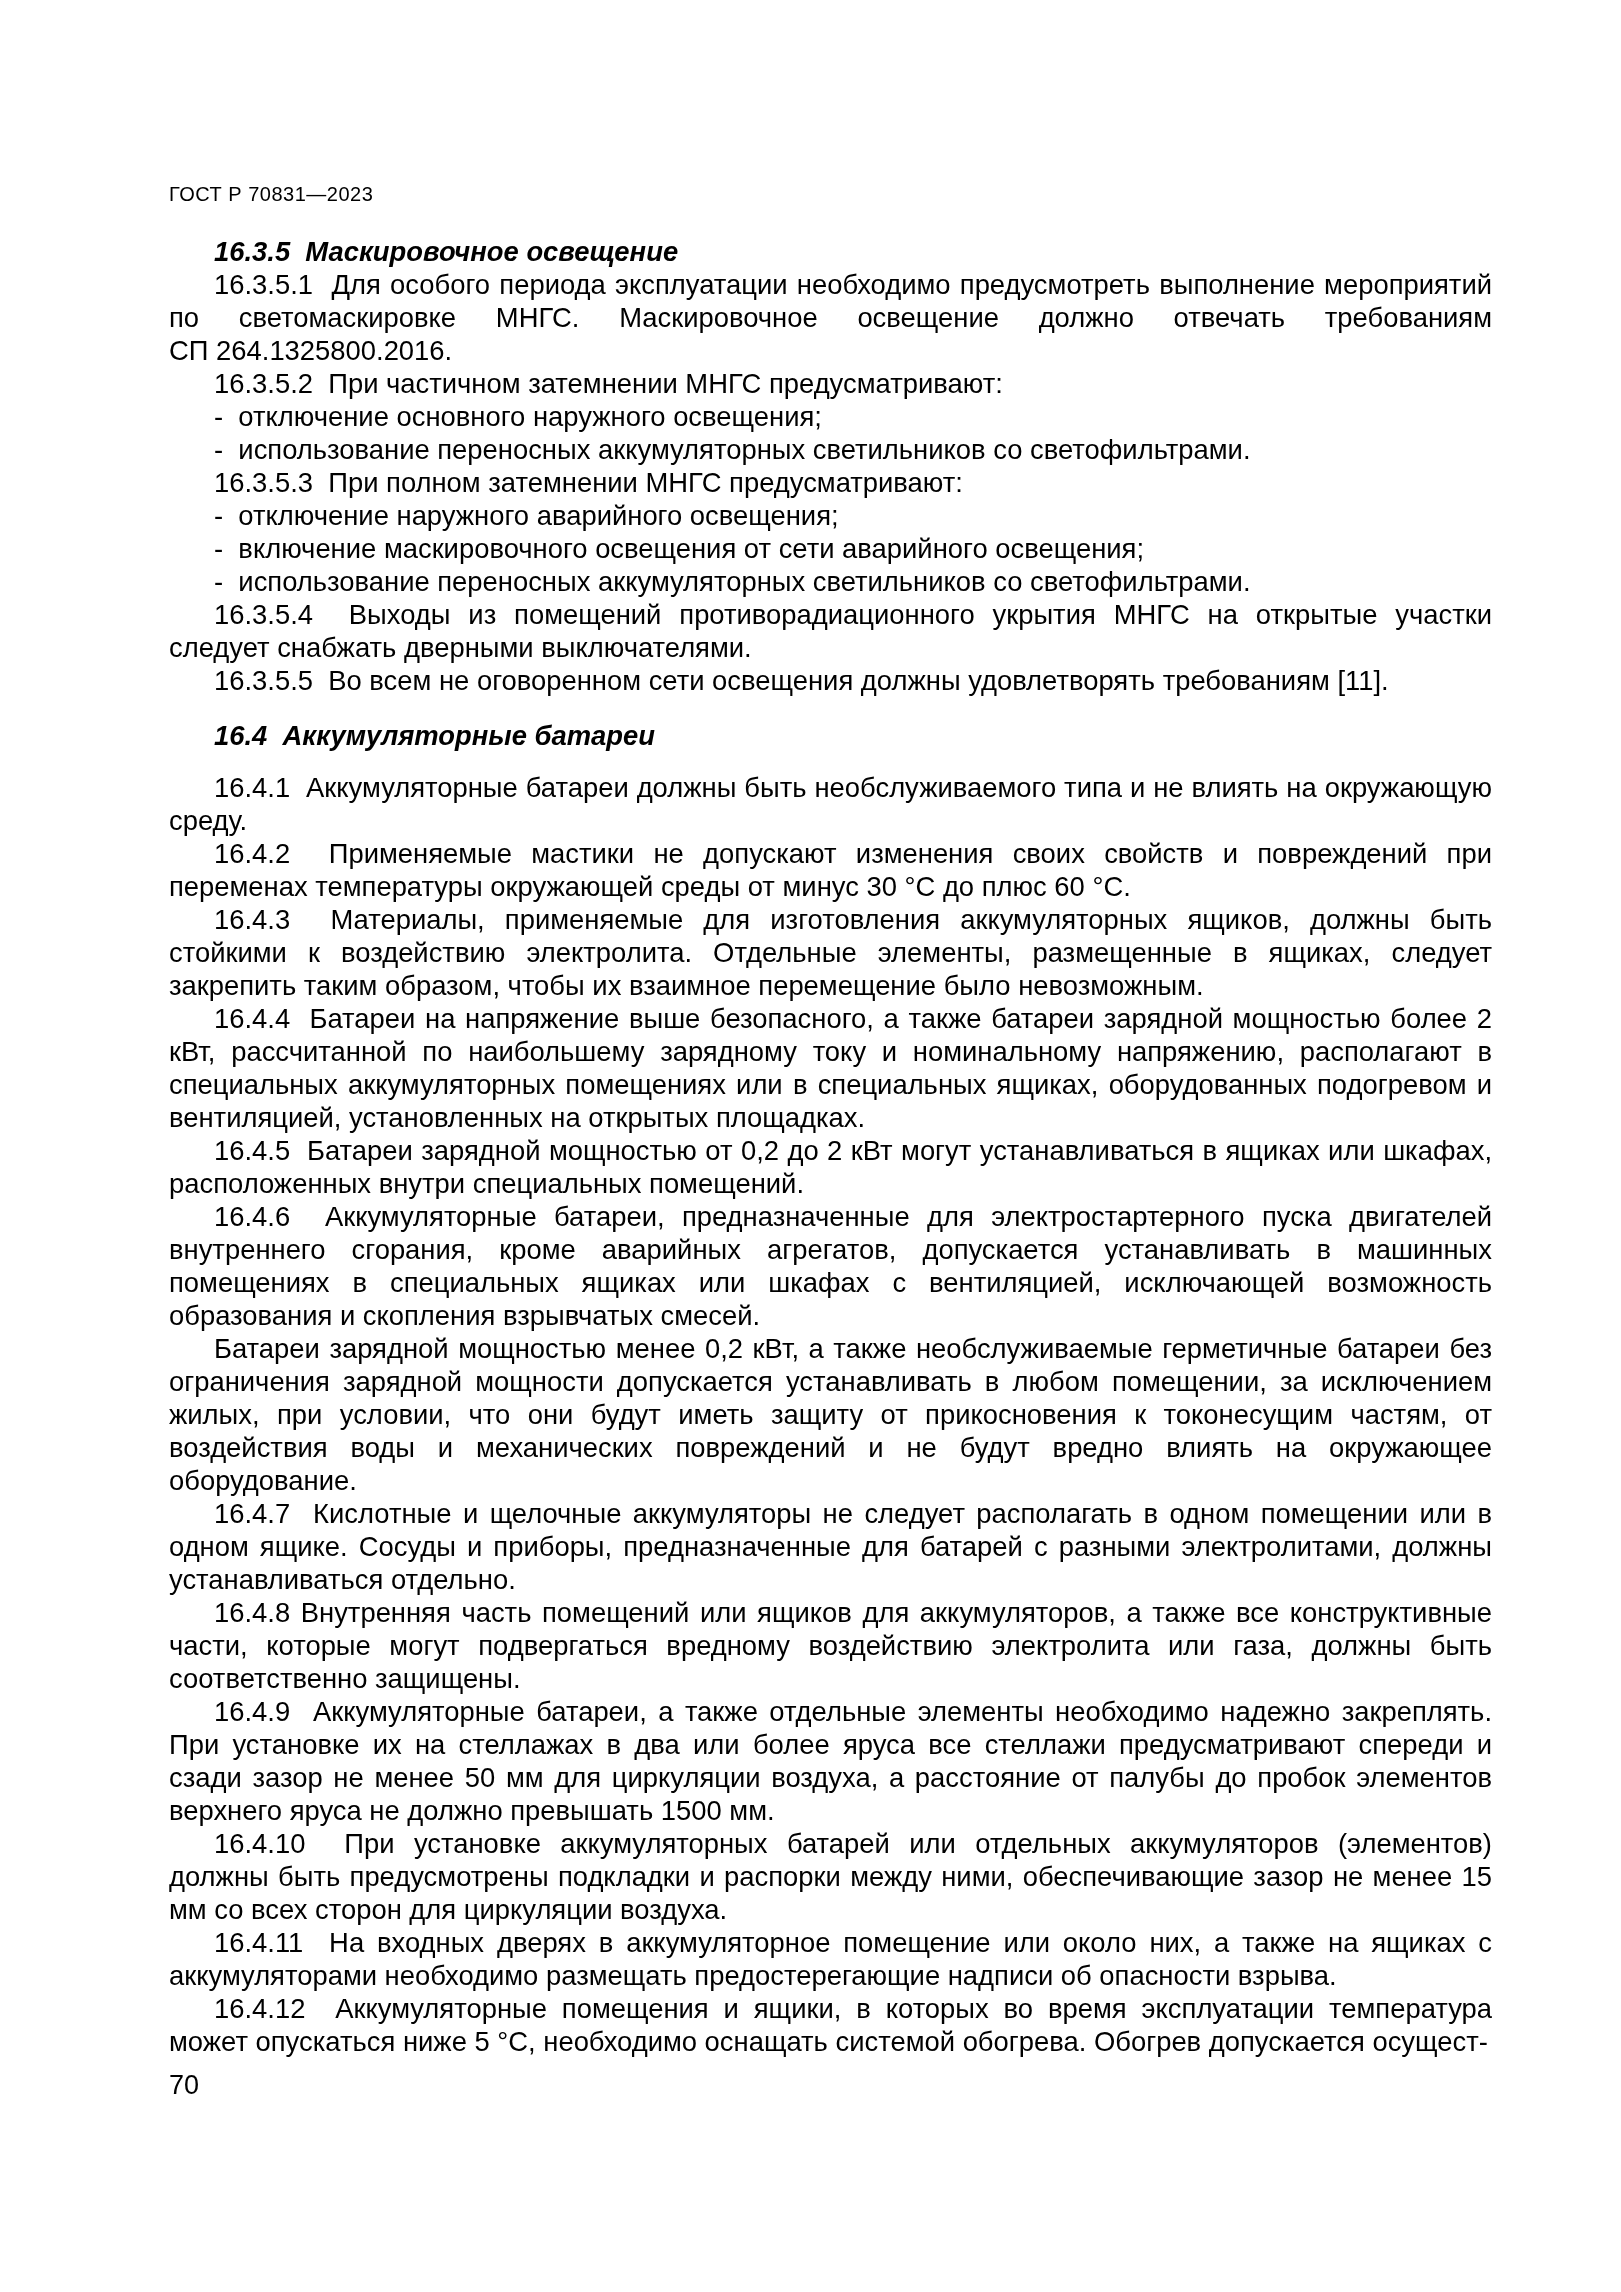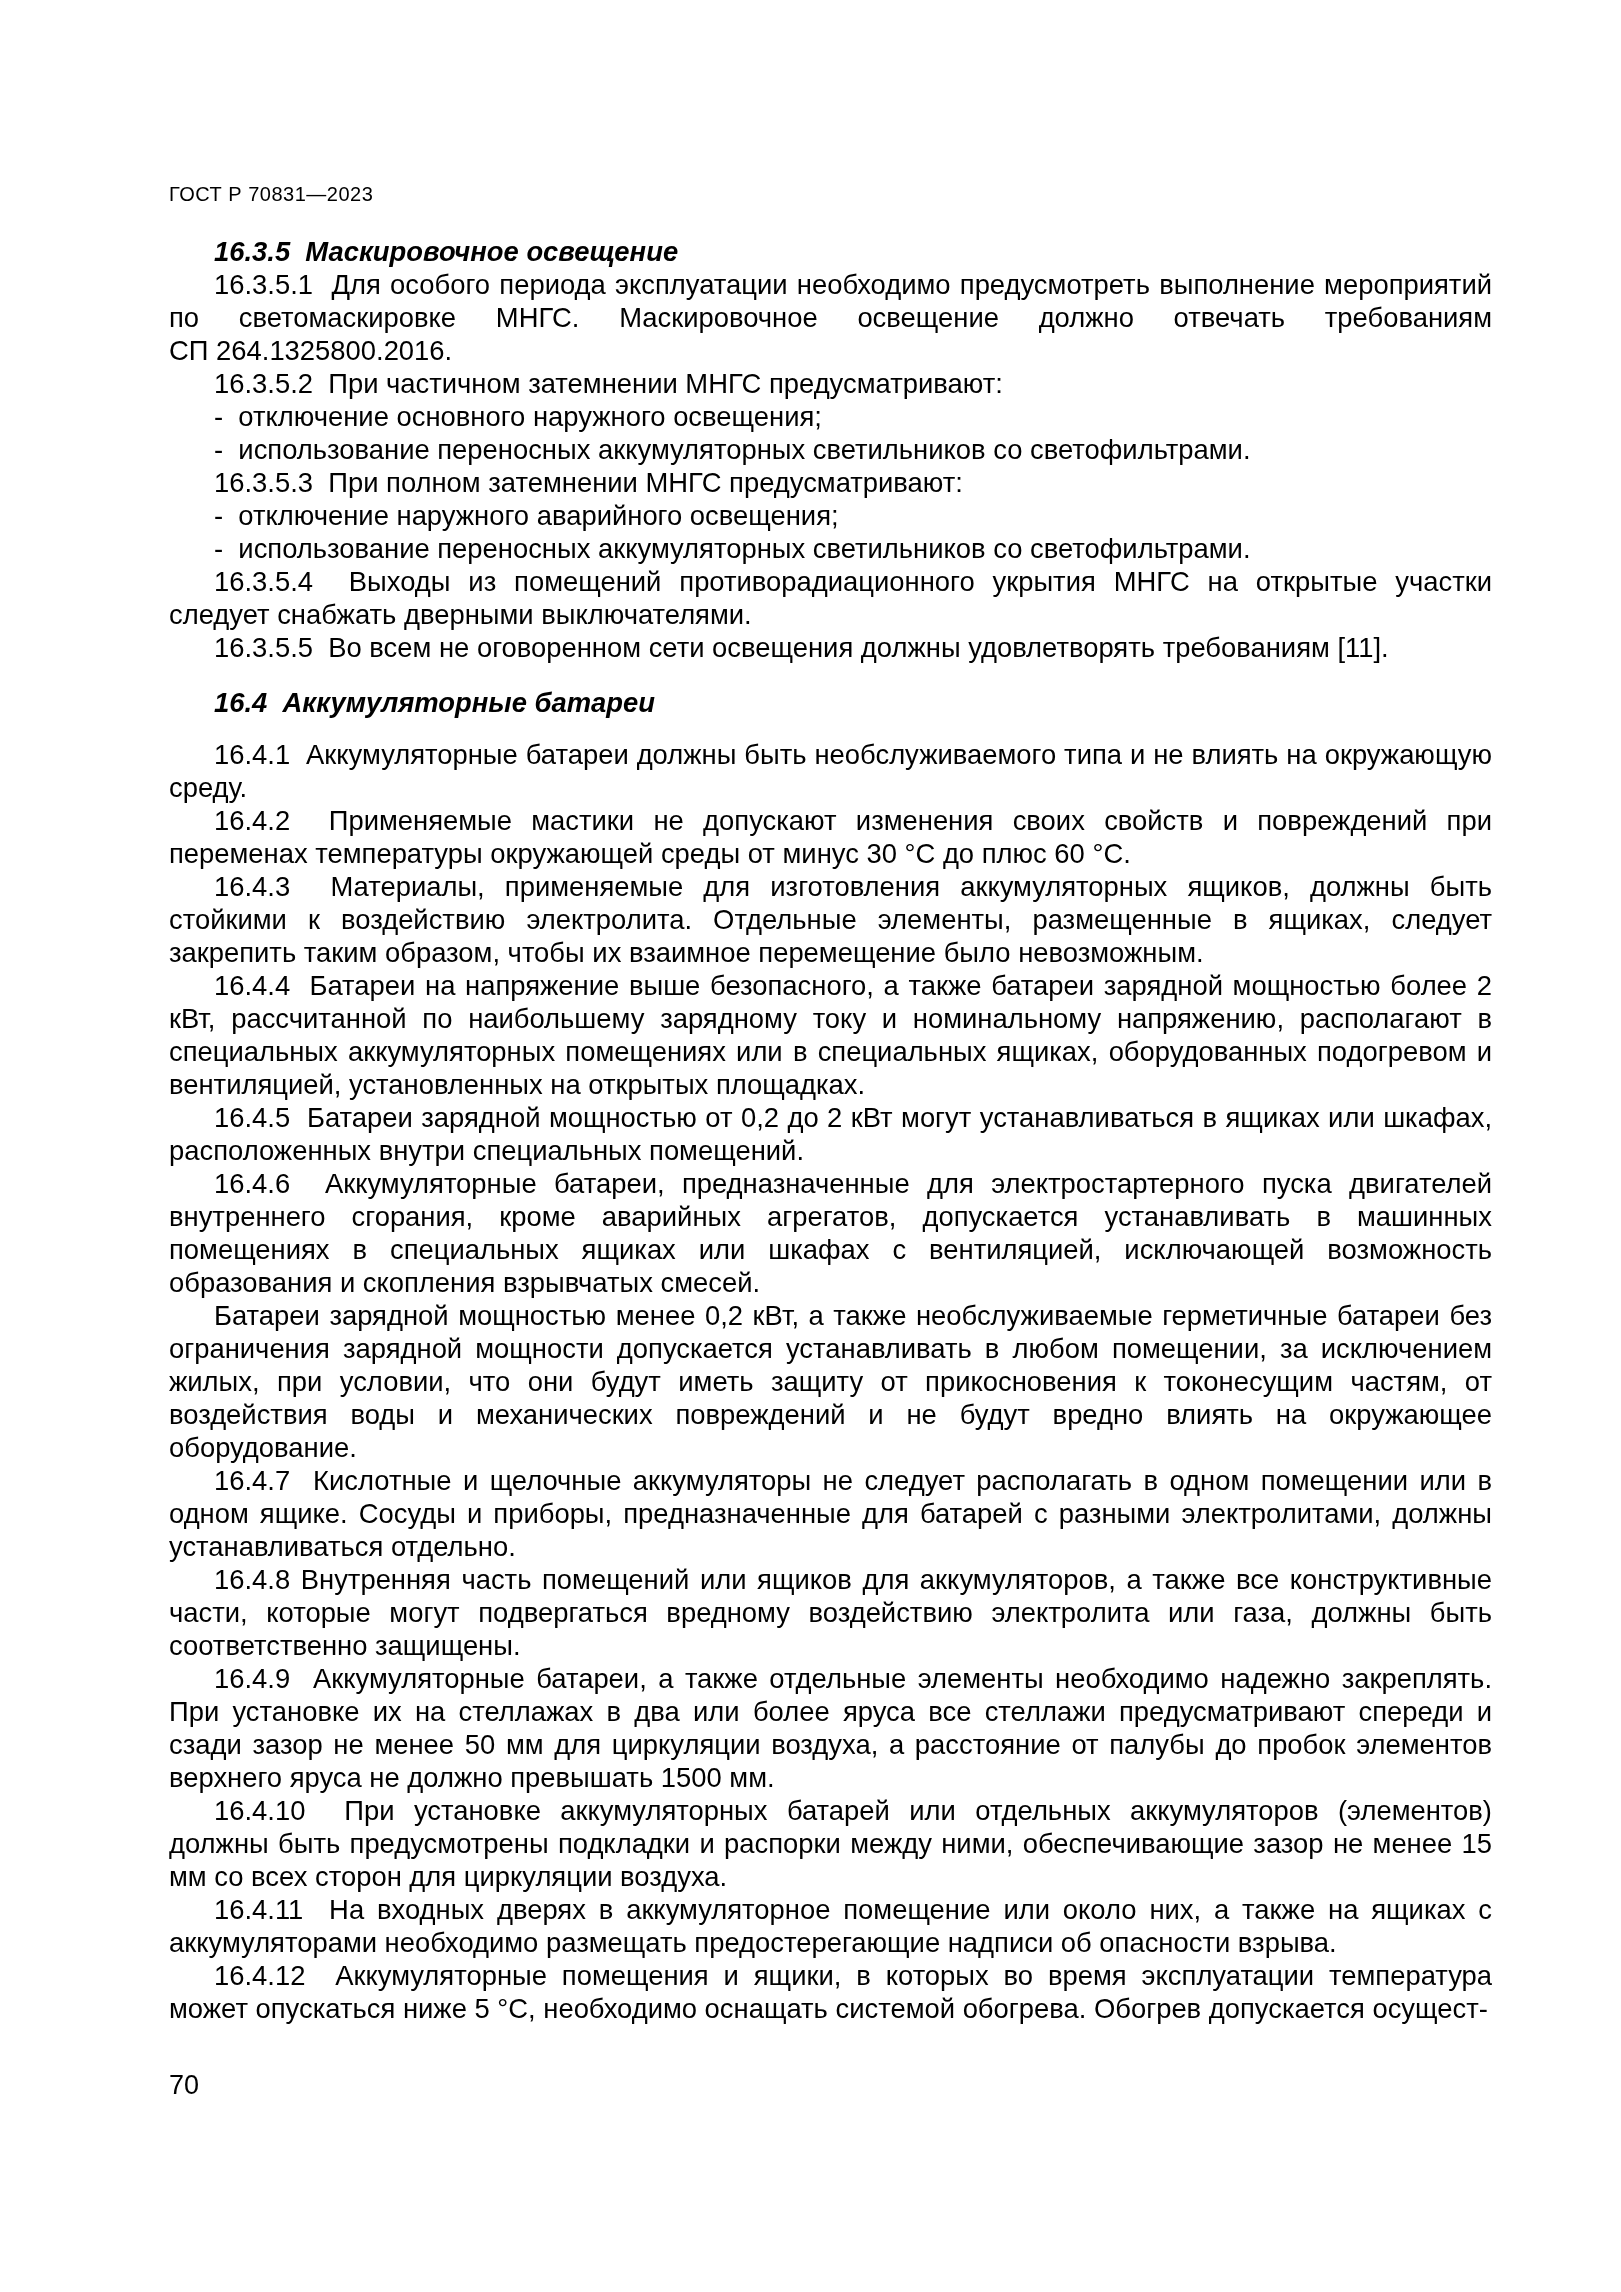--- a/index.html
+++ b/index.html
@@ -68,20 +68,21 @@
   <div class="doc-header">ГОСТ Р 70831—2023</div>
 
   <div class="content">
     <p class="h h-first">16.3.5&nbsp; Маскировочное освещение</p>
     <p>16.3.5.1&nbsp; Для особого периода эксплуатации необходимо предусмотреть выполнение мероприятий по светомаскировке МНГС. Маскировочное освещение должно отвечать требованиям СП&nbsp;264.1325800.2016.</p>
     <p>16.3.5.2&nbsp; При частичном затемнении МНГС предусматривают:</p>
     <p class="li">-&nbsp; отключение основного наружного освещения;</p>
     <p class="li">-&nbsp; использование переносных аккумуляторных светильников со светофильтрами.</p>
     <p>16.3.5.3&nbsp; При полном затемнении МНГС предусматривают:</p>
     <p class="li">-&nbsp; отключение наружного аварийного освещения;</p>
+    <p class="li">-&nbsp; включение маскировочного освещения от сети аварийного освещения;</p>
     <p class="li">-&nbsp; использование переносных аккумуляторных светильников со светофильтрами.</p>
     <p>16.3.5.4&nbsp; Выходы из помещений противорадиационного укрытия МНГС на открытые участки следует снабжать дверными выключателями.</p>
     <p>16.3.5.5&nbsp; Во всем не оговоренном сети освещения должны удовлетворять требованиям [11].</p>
     <p class="h">16.4&nbsp; Аккумуляторные батареи</p>
     <p>16.4.1&nbsp; Аккумуляторные батареи должны быть необслуживаемого типа и не влиять на окружающую среду.</p>
     <p>16.4.2&nbsp; Применяемые мастики не допускают изменения своих свойств и повреждений при переменах температуры окружающей среды от минус 30 °С до плюс 60 °С.</p>
     <p>16.4.3&nbsp; Материалы, применяемые для изготовления аккумуляторных ящиков, должны быть стойкими к воздействию электролита. Отдельные элементы, размещенные в ящиках, следует закрепить таким образом, чтобы их взаимное перемещение было невозможным.</p>
     <p>16.4.4&nbsp; Батареи на напряжение выше безопасного, а также батареи зарядной мощностью более 2 кВт, рассчитанной по наибольшему зарядному току и номинальному напряжению, располагают в специальных аккумуляторных помещениях или в специальных ящиках, оборудованных подогревом и вентиляцией, установленных на открытых площадках.</p>
     <p>16.4.5&nbsp; Батареи зарядной мощностью от 0,2 до 2 кВт могут устанавливаться в ящиках или шкафах, расположенных внутри специальных помещений.</p>
     <p>16.4.6&nbsp; Аккумуляторные батареи, предназначенные для электростартерного пуска двигателей внутреннего сгорания, кроме аварийных агрегатов, допускается устанавливать в машинных помещениях в специальных ящиках или шкафах с вентиляцией, исключающей возможность образования и скопления взрывчатых смесей.</p>

